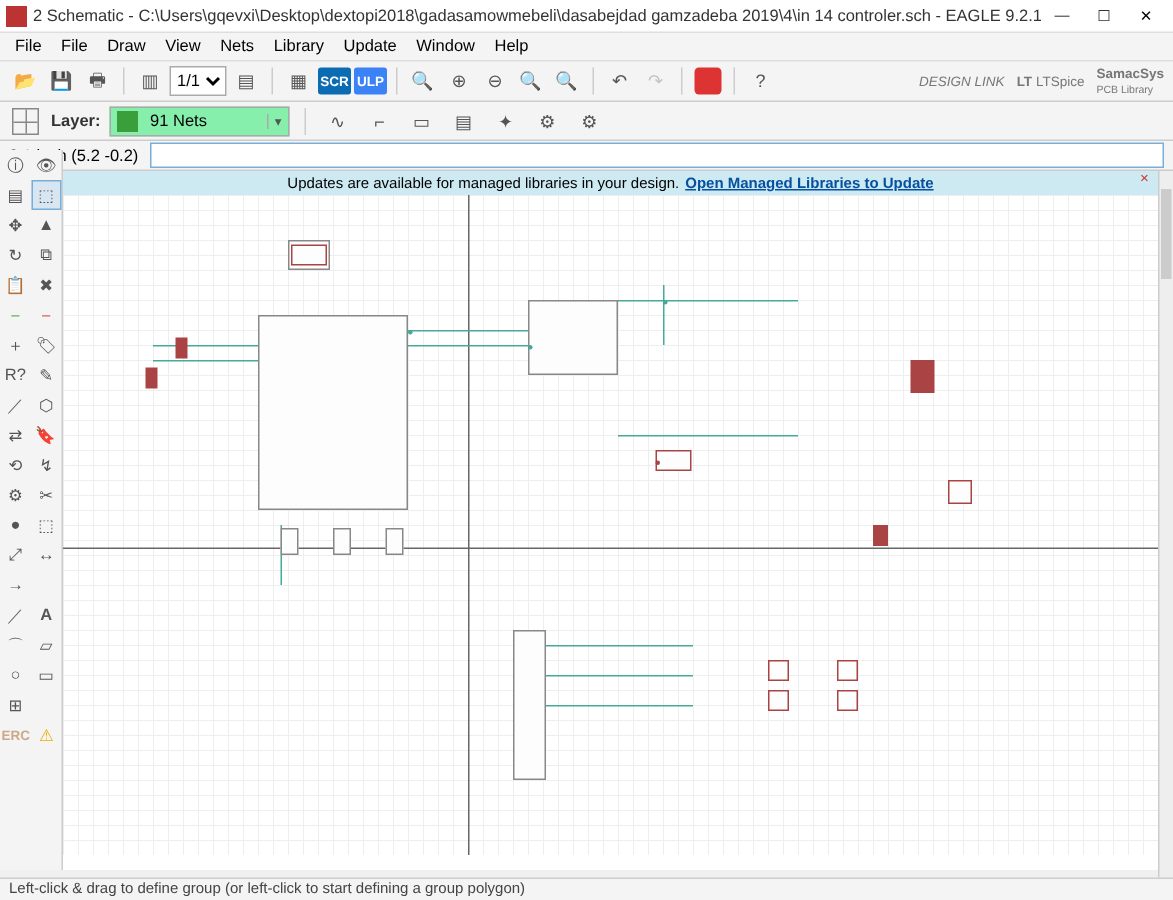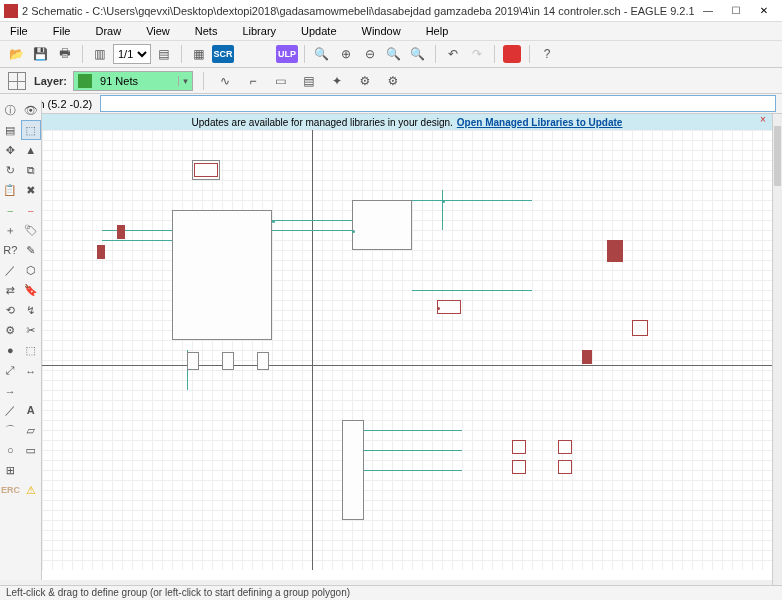--- a/index.html
+++ b/index.html
@@ -3,29 +3,29 @@
 <meta charset="utf-8">
 <style>
 * { margin: 0; padding: 0; box-sizing: border-box; font-family: "Segoe UI", Tahoma, sans-serif; }
 body { width: 782px; height: 600px; background: #f0f0f0; overflow: hidden; position: relative; }
 .title-bar { height: 22px; background: #fff; display: flex; align-items: center; padding: 0 4px; font-size: 11px; color: #333; border-bottom: 1px solid #ddd; }
 .title-bar .icon { width: 14px; height: 14px; background: #b33; margin-right: 4px; }
 .title-text { flex: 1; white-space: nowrap; overflow: hidden; }
 .win-btns { display: flex; gap: 0; }
 .win-btn { width: 28px; height: 20px; display: flex; align-items: center; justify-content: center; font-size: 10px; cursor: pointer; }
 .win-btn.close { color: #000; }
-.menu-bar { height: 18px; background: #f4f4f4; display: flex; align-items: center; padding: 0 4px; font-size: 11px; gap: 13px; }
+.menu-bar { height: 18px; background: #f4f4f4; display: flex; align-items: center; padding: 0 4px; font-size: 11px; gap: 1px; }
 .menu-item { padding: 1px 6px; cursor: pointer; }
 .toolbar { height: 28px; background: #f4f4f4; border-top: 1px solid #ddd; border-bottom: 1px solid #ccc; display: flex; align-items: center; padding: 0 6px; gap: 2px; }
 .tool-btn { width: 22px; height: 22px; display: flex; align-items: center; justify-content: center; font-size: 12px; cursor: pointer; color: #555; border: 1px solid transparent; }
 .sep { width: 1px; height: 18px; background: #ccc; margin: 0 4px; }
 .zoom-sel { height: 20px; font-size: 11px; border: 1px solid #aaa; background: #fff; }
 .badge { width: 22px; height: 18px; display: flex; align-items: center; justify-content: center; font-size: 9px; font-weight: bold; color: #fff; border-radius: 2px; }
 .badge.scr { background: #0b6cb3; text-align: center; }
-.badge.ulp { background: #8b5cf6; margin-left: 40px; }
+.badge.ulp { background: #3b82f6; }
 .stop { width: 18px; height: 18px; background: #d33; border-radius: 3px; position: relative; }
 .spacer { flex: 1; }
 .logo-area { display: flex; align-items: center; gap: 8px; font-size: 9px; color: #777; }
 .layer-bar { height: 26px; background: #f4f4f4; border-bottom: 1px solid #ccc; display: flex; align-items: center; padding: 0 6px; gap: 6px; }
 .grid-ico { width: 18px; height: 18px; border: 1px solid #888; position: relative; }
 .grid-ico::before, .grid-ico::after { content: ""; position: absolute; background: #888; }
 .grid-ico::before { left: 50%; top: 0; bottom: 0; width: 1px; }
 .grid-ico::after { top: 50%; left: 0; right: 0; height: 1px; }
 .layer-label { font-size: 11px; color: #333; font-weight: bold; }
 .layer-select { display: flex; align-items: center; height: 20px; border: 1px solid #aaa; background: #86efac; }
@@ -105,20 +105,25 @@
   <div class="sep"></div>
   <div class="tool-btn">↶</div>
   <div class="tool-btn" style="opacity:.3">↷</div>
   <div class="sep"></div>
   <div class="tool-btn">
       <div class="stop"></div>
     </div>
   <div class="sep"></div>
   <div class="tool-btn">?</div>
   <div class="spacer"></div>
+  <div class="logo-area">
+    <span style="font-style:italic">DESIGN LINK</span>
+    <span><b>LT</b> <span>LTSpice</span></span>
+    <span><b>SamacSys</b><br><span style="font-size:7px">PCB Library</span></span>
+  </div>
 </div>
 
 <div class="layer-bar">
   <div class="tool-btn">
       <div class="grid-ico"></div>
     </div>
   <div class="layer-label">Layer:</div>
   <div class="layer-select">
     <div class="layer-swatch"></div>
     <div class="layer-name">91 Nets</div>

